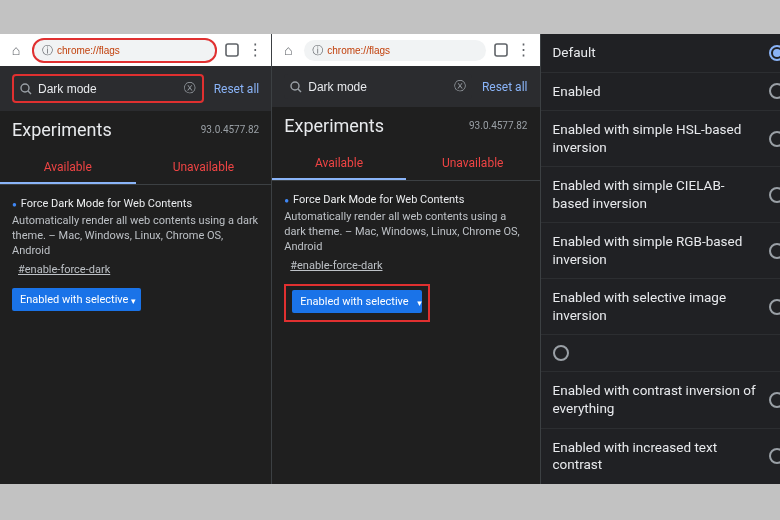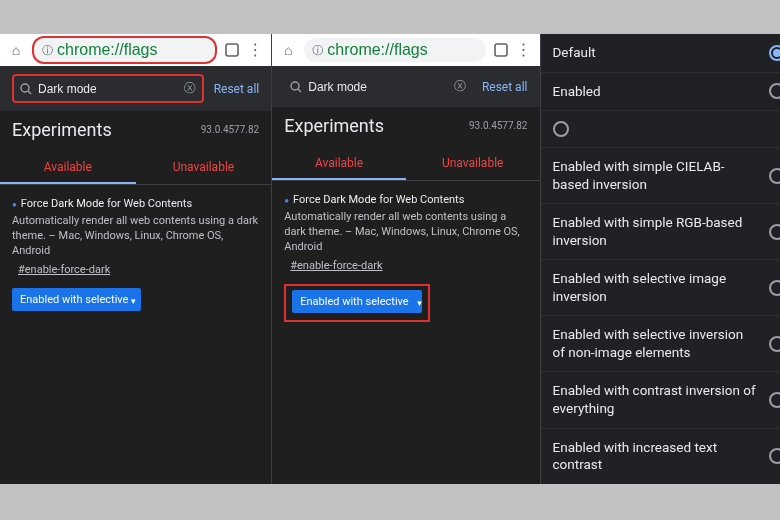--- a/index.html
+++ b/index.html
@@ -42,22 +42,22 @@
     flex: 1;
     display: flex;
     align-items: center;
     gap: 4px;
     background: #f1f3f4;
     border-radius: 12px;
     padding: 3px 8px;
   }
   .addr .url .lock { font-size: 11px; color:#5f6368; }
   .addr .url input {
-    border: none; background: transparent; font-size: 16px;
-    color: #15803d; width: 100%; outline: none;
+    border: none; background: transparent; font-size: 10px;
+    color: #c2410c; width: 100%; outline: none;
   }
   .addr .more { font-size: 16px; line-height:1; }
 
   
   .search-row {
     display: flex; align-items: center; gap: 10px;
     padding: 8px 12px;
     background: #2b2c2f;
   }
   .search-box {
@@ -241,36 +241,36 @@
     <div class="options" id="options-container">
         <div class="option">
           <span class="label">Default</span>
           <span class="radio selected"></span>
         </div>
         <div class="option">
           <span class="label">Enabled</span>
           <span class="radio"></span>
         </div>
         <div class="option">
+          <span class="label">Enabled with simple HSL-based inversion</span>
           <span class="radio"></span>
         </div>
         <div class="option">
           <span class="label">Enabled with simple CIELAB-based inversion</span>
           <span class="radio"></span>
         </div>
         <div class="option">
           <span class="label">Enabled with simple RGB-based inversion</span>
           <span class="radio"></span>
         </div>
         <div class="option">
           <span class="label">Enabled with selective image inversion</span>
           <span class="radio"></span>
         </div>
         <div class="option">
-          <span class="label">Enabled with selective inversion of non-image elements</span>
           <span class="radio"></span>
         </div>
         <div class="option">
           <span class="label">Enabled with contrast inversion of everything</span>
           <span class="radio"></span>
         </div>
         <div class="option">
           <span class="label">Enabled with increased text contrast</span>
           <span class="radio"></span>
         </div>

